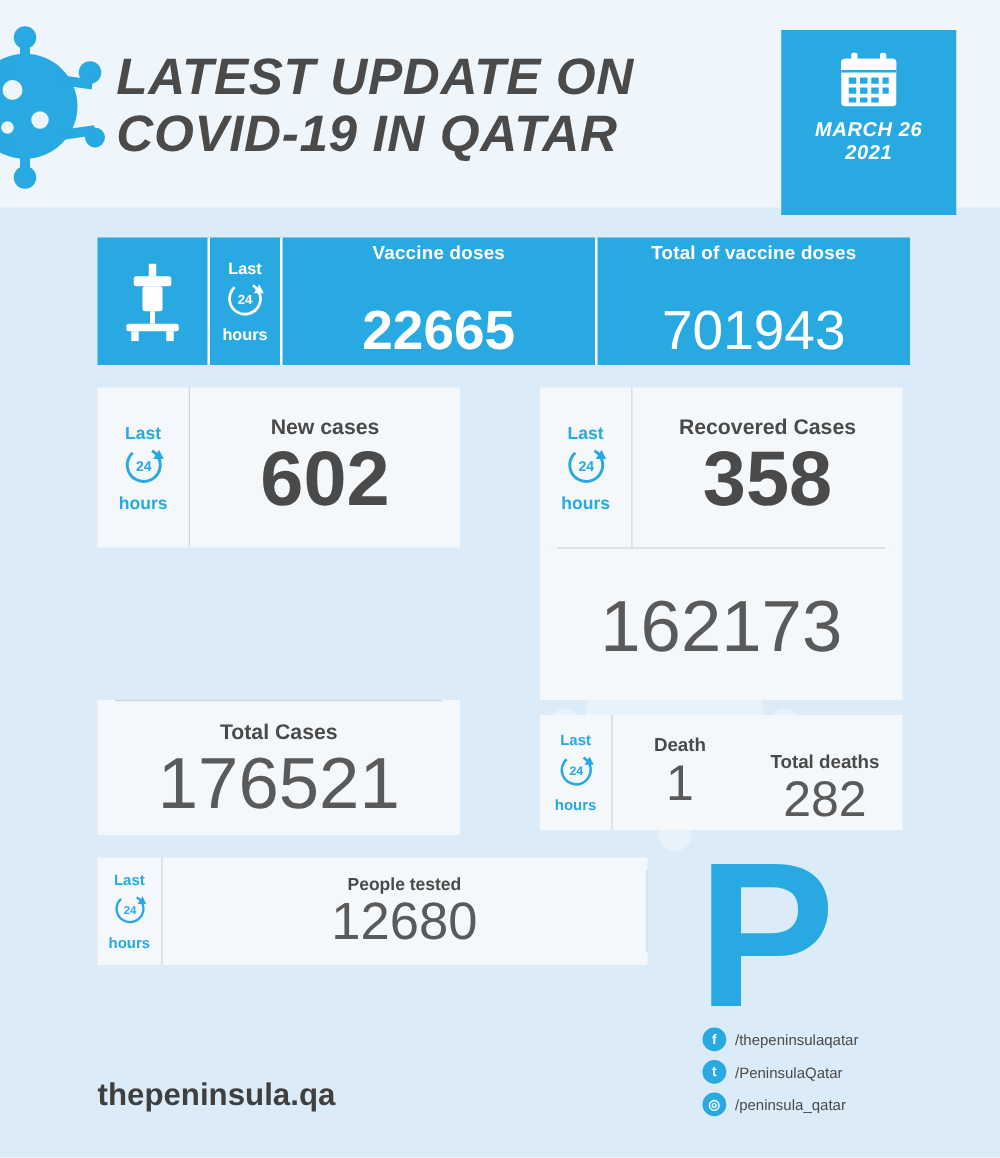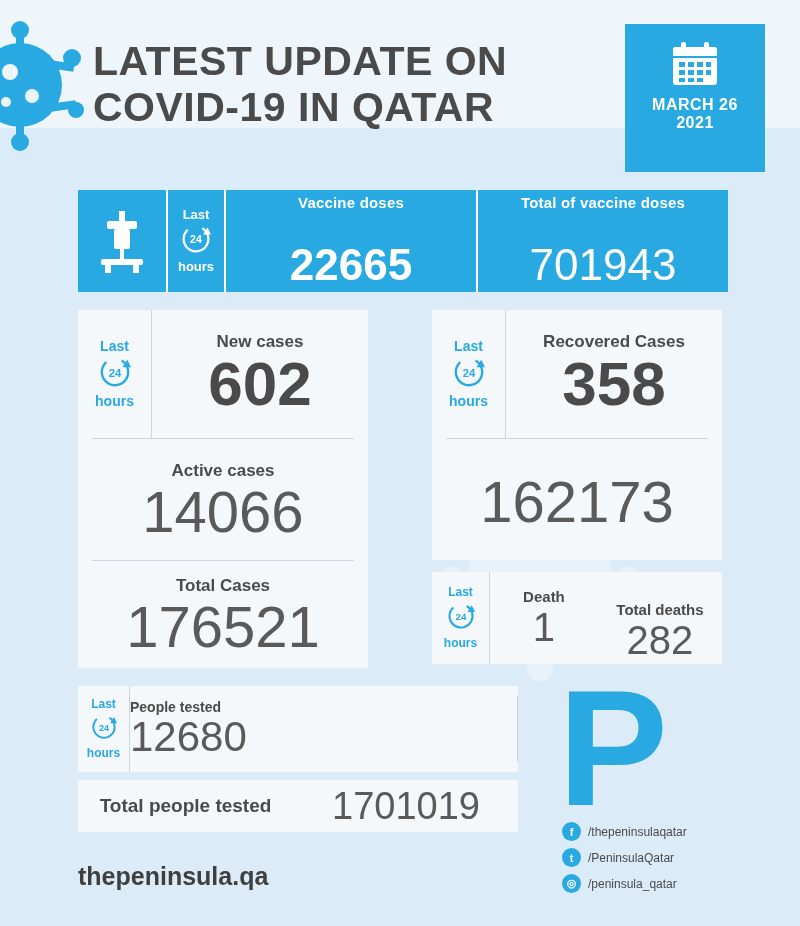--- a/index.html
+++ b/index.html
@@ -11,22 +11,23 @@
   }
   .page {
     position: relative;
     width: 800px; height: 926px;
     background: #dcebf8;
   }
   
   .header {
     position: absolute;
     left: 0; top: 0;
-    width: 800px; height: 128px;
+    width: 800px; height: 166px;
     background: #eef6fc;
+    font-style: italic;
   }
   .virus-left {
     position: absolute;
     left: -20px; top: 10px;
     width: 110px; height: 150px;
     color: #29a9e1;
   }
   .title {
     position: absolute;
     left: 93px; top: 38px;
@@ -119,21 +120,21 @@
   .centered-col {
     display: flex; flex-direction: column; align-items: center; justify-content: center;
     height: 100%;
   }
   .pad-top { padding-top: 4px; }
 
   
   #tested-card { left: 78px; top: 686px; width: 440px; height: 86px; }
   #total-tested-card { left: 78px; top: 780px; width: 440px; height: 52px; }
   .tested-split { display: flex; height: 100%; }
-  .tested-col { flex: 1; display: flex; flex-direction: column; align-items: flex-start; justify-content: center; }
+  .tested-col { flex: 1; display: flex; flex-direction: column; align-items: center; justify-content: center; }
   .vline { width: 1px; background: #c9d6e0; margin: 10px 0; }
   .tested-lbl { font-size: 14px; font-weight: bold; color: #4a4a4a; }
   .tested-num { font-size: 42px; font-weight: 300; color: #5a5a5a; line-height: 44px; }
   .total-tested-row { display: flex; align-items: center; height: 100%; }
   .total-tested-lbl { flex: 0 0 215px; text-align: center; font-size: 19px; font-weight: bold; color: #4a4a4a; }
   .total-tested-num { flex: 1; text-align: center; font-size: 38px; font-weight: 300; color: #5a5a5a; }
 
   
   .plogo {
     position: absolute;
@@ -302,27 +303,20 @@
         </span>
         <span class="w">hours</span>
       </div>
       <div style="flex:1;" class="centered-col">
         <div class="stat-lbl">New cases</div>
         <div class="stat-num-bold">602</div>
       </div>
     </div>
   </div>
 
-  <div class="card" id="active-cases-card">
-    <div class="sep"></div>
-    <div class="centered-col pad-top">
-      <div class="stat-lbl">Active cases</div>
-      <div class="stat-num-thin">14066</div>
-    </div>
-  </div>
 
   <div class="card" id="total-cases-card">
     <div class="sep"></div>
     <div class="centered-col pad-top">
       <div class="stat-lbl">Total Cases</div>
       <div class="stat-num-thin">176521</div>
     </div>
   </div>
 
   <div class="card" id="recovered-card">
@@ -390,27 +384,20 @@
         <span class="w" style="font-size:12px;">hours</span>
       </div>
       <div class="tested-col">
         <div class="tested-lbl">People tested</div>
         <div class="tested-num">12680</div>
       </div>
       <div class="vline"></div>
     </div>
   </div>
 
-  <div class="card" id="total-tested-card">
-    <div class="total-tested-row">
-      <div class="total-tested-lbl">Total people tested</div>
-      <div class="vline"></div>
-      <div class="total-tested-num">1701019</div>
-    </div>
-  </div>
 
   <div class="plogo">P</div>
 
   <div class="socials">
     <div class="soc-row">
       <span class="soc-ico">f</span>
       <span class="soc-txt">/thepeninsulaqatar</span>
     </div>
     <div class="soc-row">
       <span class="soc-ico">t</span>

